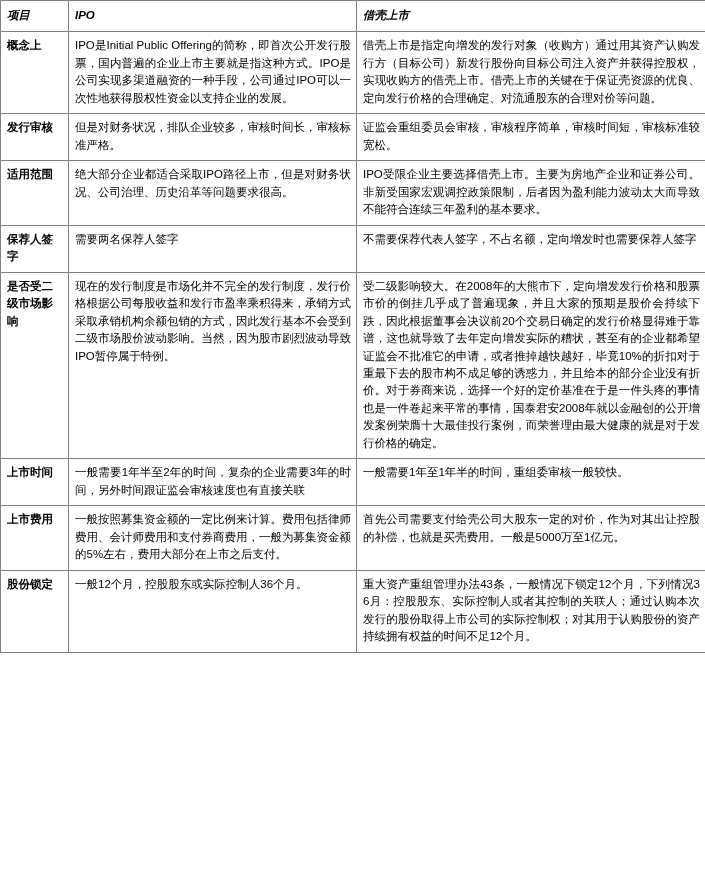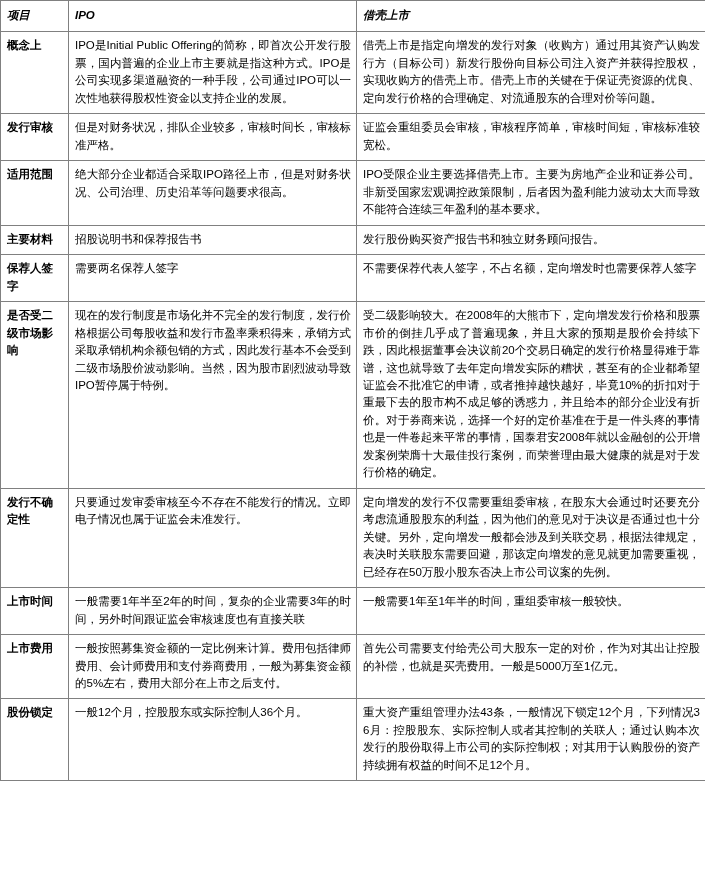--- a/index.html
+++ b/index.html
@@ -83,38 +83,28 @@
         <td class="label-cell">发行审核</td>
         <td class="body-cell">但是对财务状况，排队企业较多，审核时间长，审核标准严格。</td>
         <td class="body-cell">证监会重组委员会审核，审核程序简单，审核时间短，审核标准较宽松。</td>
       </tr>
       <tr>
         <td class="label-cell">适用范围</td>
         <td class="body-cell">绝大部分企业都适合采取IPO路径上市，但是对财务状况、公司治理、历史沿革等问题要求很高。</td>
         <td class="body-cell">IPO受限企业主要选择借壳上市。主要为房地产企业和证券公司。非新受国家宏观调控政策限制，后者因为盈利能力波动太大而导致不能符合连续三年盈利的基本要求。</td>
       </tr>
       <tr>
-        <td class="label-cell">主要材料</td>
-        <td class="body-cell">招股说明书和保荐报告书</td>
-        <td class="body-cell">发行股份购买资产报告书和独立财务顾问报告。</td>
-      </tr>
-      <tr>
         <td class="label-cell">保荐人签字</td>
         <td class="body-cell">需要两名保荐人签字</td>
         <td class="body-cell">不需要保荐代表人签字，不占名额，定向增发时也需要保荐人签字</td>
       </tr>
       <tr>
         <td class="label-cell">是否受二级市场影响</td>
         <td class="body-cell">现在的发行制度是市场化并不完全的发行制度，发行价格根据公司每股收益和发行市盈率乘积得来，承销方式采取承销机构余额包销的方式，因此发行基本不会受到二级市场股价波动影响。当然，因为股市剧烈波动导致IPO暂停属于特例。</td>
         <td class="body-cell">受二级影响较大。在2008年的大熊市下，定向增发发行价格和股票市价的倒挂几乎成了普遍现象，并且大家的预期是股价会持续下跌，因此根据董事会决议前20个交易日确定的发行价格显得难于靠谱，这也就导致了去年定向增发实际的糟状，甚至有的企业都希望证监会不批准它的申请，或者推掉越快越好，毕竟10%的折扣对于重最下去的股市构不成足够的诱惑力，并且给本的部分企业没有折价。对于券商来说，选择一个好的定价基准在于是一件头疼的事情也是一件卷起来平常的事情，国泰君安2008年就以金融创的公开增发案例荣膺十大最佳投行案例，而荣誉理由最大健康的就是对于发行价格的确定。</td>
-      </tr>
-      <tr>
-        <td class="label-cell">发行不确定性</td>
-        <td class="body-cell">只要通过发审委审核至今不存在不能发行的情况。立即电子情况也属于证监会未准发行。</td>
-        <td class="body-cell">定向增发的发行不仅需要重组委审核，在股东大会通过时还要充分考虑流通股股东的利益，因为他们的意见对于决议是否通过也十分关键。另外，定向增发一般都会涉及到关联交易，根据法律规定，表决时关联股东需要回避，那该定向增发的意见就更加需要重视，已经存在50万股小股东否决上市公司议案的先例。</td>
       </tr>
       <tr>
         <td class="label-cell">上市时间</td>
         <td class="body-cell">一般需要1年半至2年的时间，复杂的企业需要3年的时间，另外时间跟证监会审核速度也有直接关联</td>
         <td class="body-cell">一般需要1年至1年半的时间，重组委审核一般较快。</td>
       </tr>
       <tr>
         <td class="label-cell">上市费用</td>
         <td class="body-cell">一般按照募集资金额的一定比例来计算。费用包括律师费用、会计师费用和支付券商费用，一般为募集资金额的5%左右，费用大部分在上市之后支付。</td>
         <td class="body-cell">首先公司需要支付给壳公司大股东一定的对价，作为对其出让控股的补偿，也就是买壳费用。一般是5000万至1亿元。</td>

